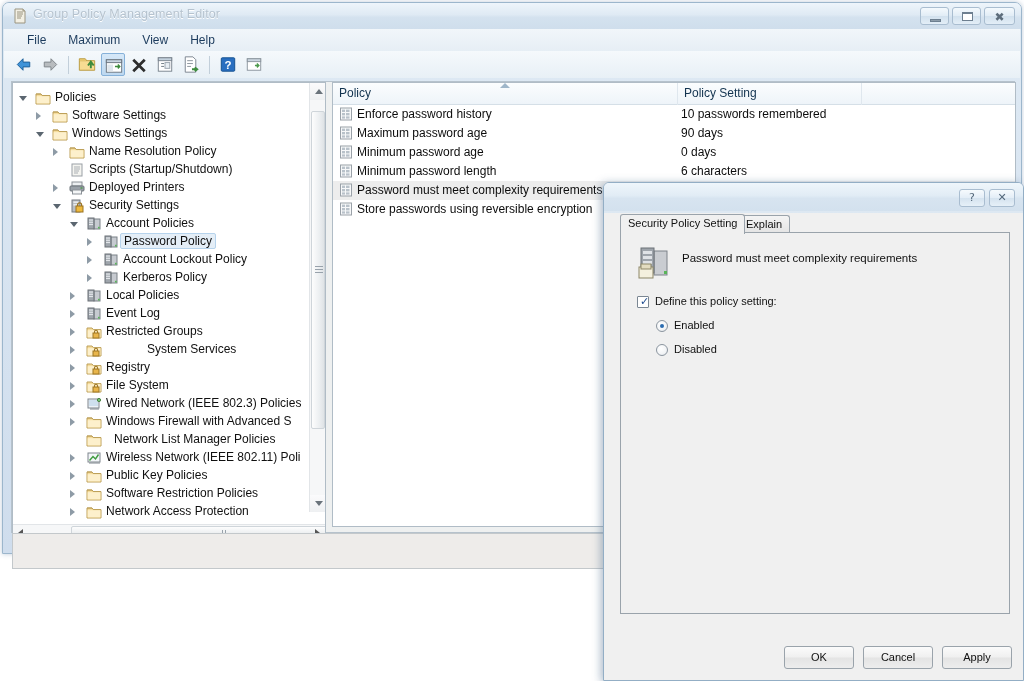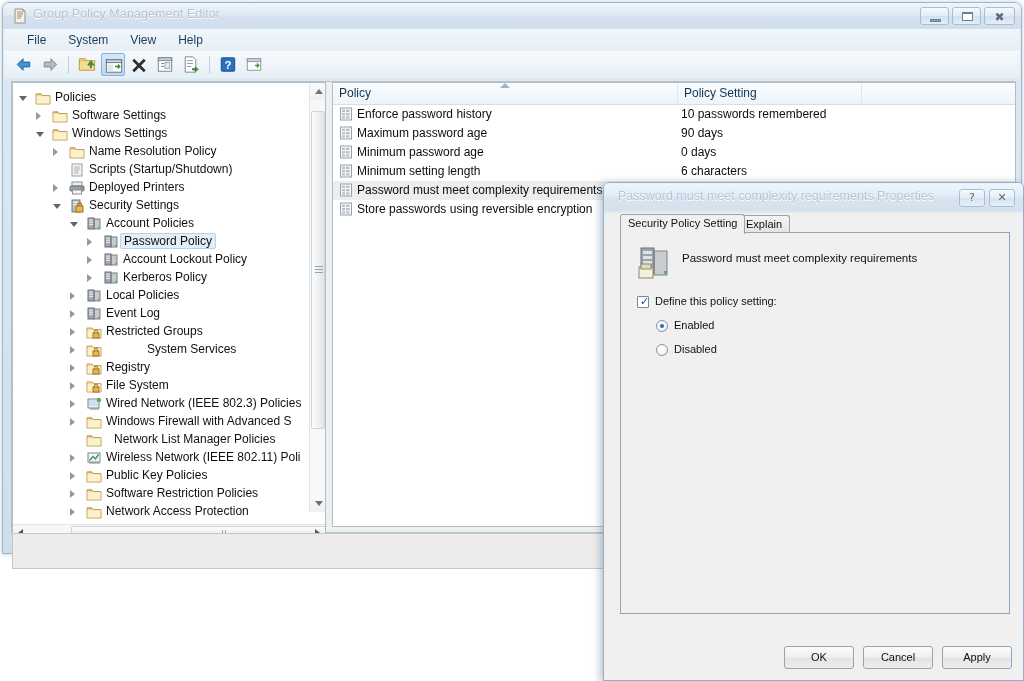--- a/index.html
+++ b/index.html
@@ -234,21 +234,21 @@
             <span class="gl-max"></span>
           </div>
         <div class="winbtn close">
             <span class="gl-close">✖</span>
           </div>
       </div>
     </div>
 
     <div class="menubar">
       <div class="menu-item">File</div>
-      <div class="menu-item">System</div>
+      <div class="menu-item">Maximum</div>
       <div class="menu-item">View</div>
       <div class="menu-item">Help</div>
     </div>
 
     <div class="toolbar">
       <div class="tb">
         <svg viewBox="0 0 24 24" width="24" height="23">
           <path d="M11 6 L5 12 L11 18 L11 14.5 L18 14.5 L18 9.5 L11 9.5 Z" fill="#3f93d8" stroke="#1d5f98" stroke-width="1"></path>
         </svg>
       </div>
@@ -648,21 +648,21 @@
           <div class="lv-row">
             <span class="lv-icon"><svg viewBox="0 0 14 14" width="14" height="14">
                 <rect x="1.5" y="1" width="11" height="12" fill="#f7f8f9" stroke="#9aa1a8"></rect>
                 <rect x="3" y="2.6" width="3" height="2.4" fill="#b9c2ca"></rect>
                 <rect x="7" y="2.6" width="3.5" height="2.4" fill="#b9c2ca"></rect>
                 <rect x="3" y="6" width="3" height="2.4" fill="#b9c2ca"></rect>
                 <rect x="7" y="6" width="3.5" height="2.4" fill="#b9c2ca"></rect>
                 <rect x="3" y="9.4" width="3" height="2.2" fill="#b9c2ca"></rect>
                 <rect x="7" y="9.4" width="3.5" height="2.2" fill="#b9c2ca"></rect>
               </svg></span>
-            <span class="lv-name">Minimum setting length</span>
+            <span class="lv-name">Minimum password length</span>
             <span class="lv-val">6 characters</span>
           </div>
           <div class="lv-row sel">
             <span class="lv-icon"><svg viewBox="0 0 14 14" width="14" height="14">
                 <rect x="1.5" y="1" width="11" height="12" fill="#f7f8f9" stroke="#9aa1a8"></rect>
                 <rect x="3" y="2.6" width="3" height="2.4" fill="#b9c2ca"></rect>
                 <rect x="7" y="2.6" width="3.5" height="2.4" fill="#b9c2ca"></rect>
                 <rect x="3" y="6" width="3" height="2.4" fill="#b9c2ca"></rect>
                 <rect x="7" y="6" width="3.5" height="2.4" fill="#b9c2ca"></rect>
                 <rect x="3" y="9.4" width="3" height="2.2" fill="#b9c2ca"></rect>
@@ -685,21 +685,20 @@
             <span class="lv-val"></span>
           </div>
         </div>
     </div>
 
     <div class="statusstrip"></div>
   </div>
 
   <div class="dialog">
     <div class="dlg-title">
-      <div class="dlg-title-text">Password must meet complexity requirements Properties</div>
       <div class="dlg-btns">
         <div class="dlg-btn">?</div>
         <div class="dlg-btn">✕</div>
       </div>
     </div>
 
     <div class="tabstrip">
       <div class="tab active" style="left:0;">
         <span>Security Policy Setting</span>
       </div>

